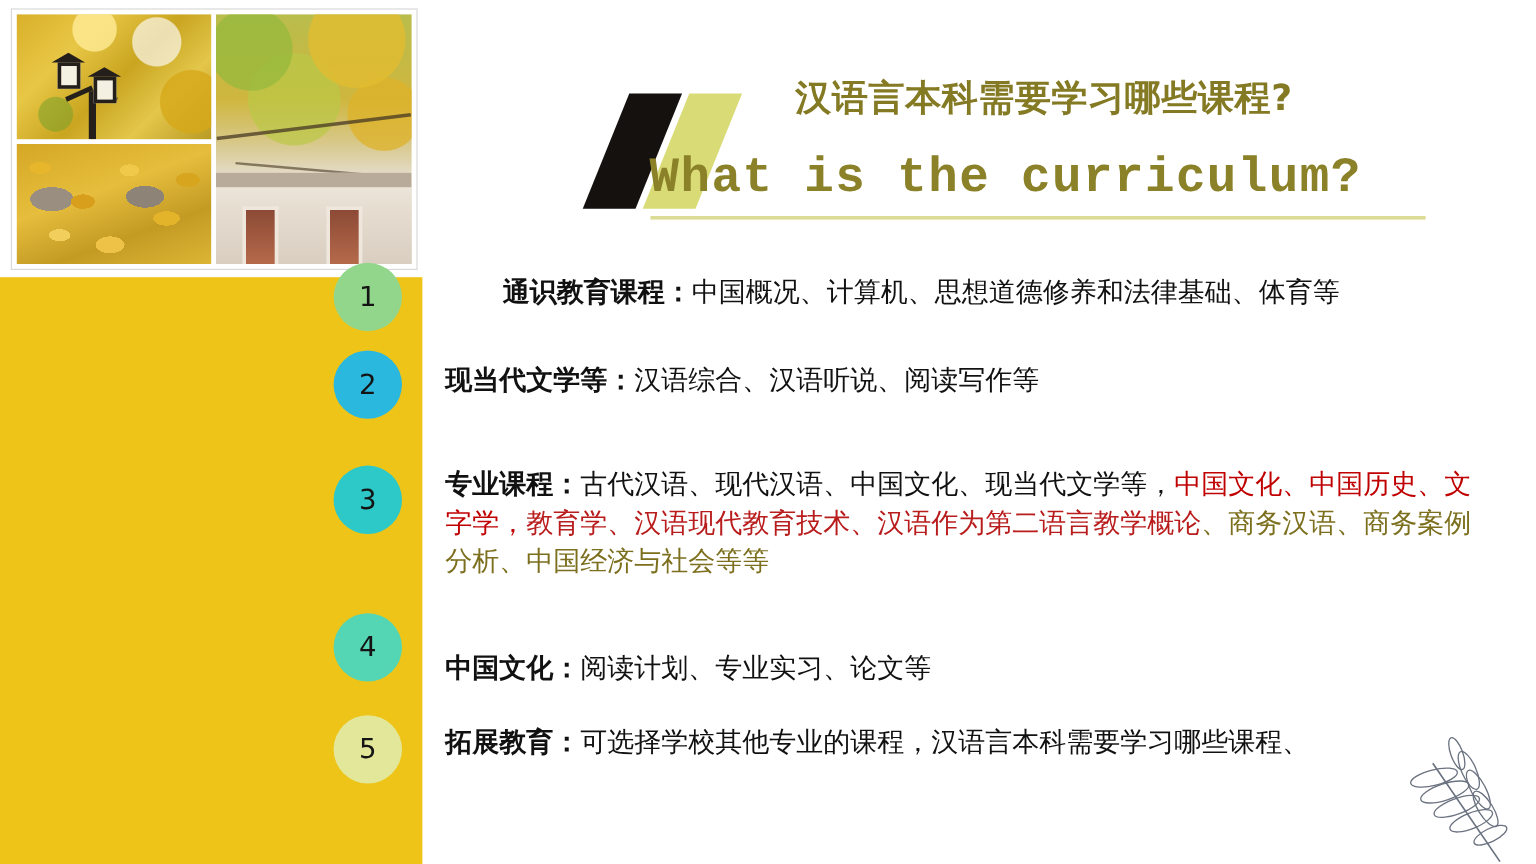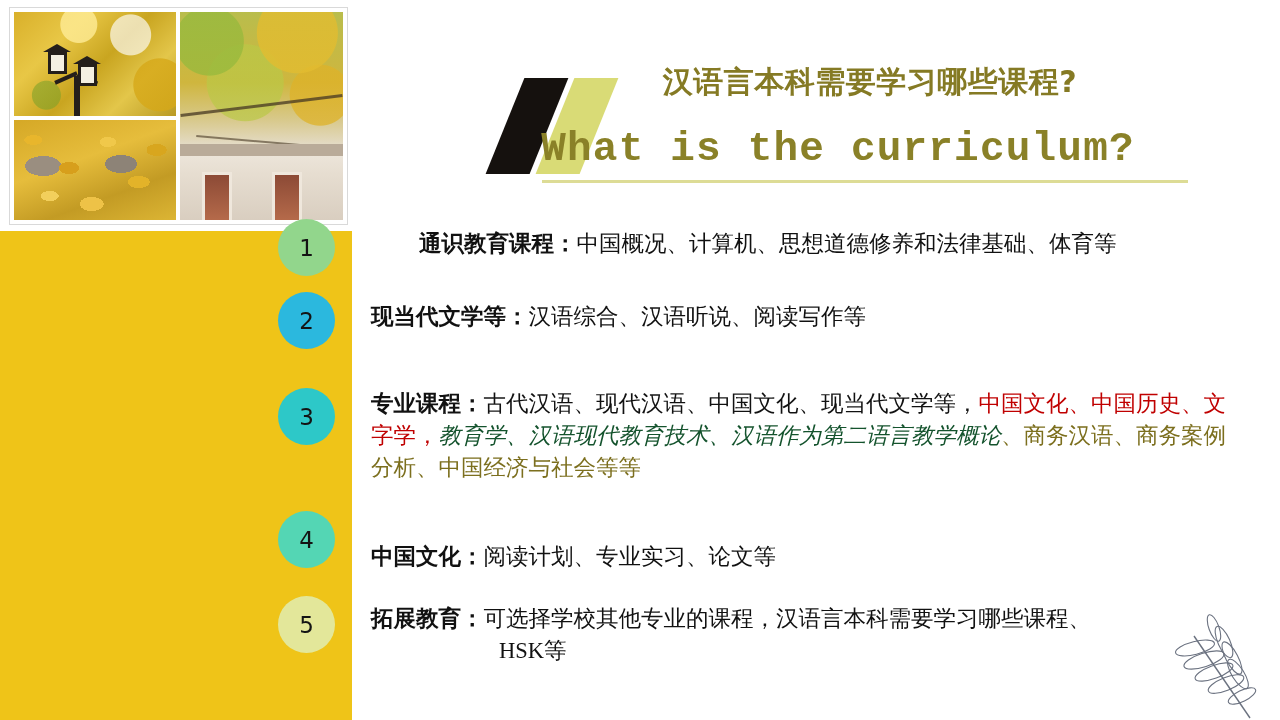--- a/index.html
+++ b/index.html
@@ -117,21 +117,21 @@
     font-size:23px; color:#141414;
   }
 
   .item-text{
     position:absolute;
     font-family:"Liberation Serif","DejaVu Serif",serif;
     font-size:22.5px; color:#111111; line-height:1.42;
   }
   .item-text b{ font-weight:bold; }
   .c-red{ color:#C00000; }
-  .c-blue{ color:#14532d;font-style:italic; }
+  .c-blue{ color:#b91c1c; }
   .c-olive{ color:#7C6F1E; }
 
   
   .sprig{ position:absolute; right:6px; bottom:0px; width:120px; height:120px; }
 </style>
 </head>
 <body>
 
 <div class="yellow-band"></div>
 
@@ -196,21 +196,21 @@
   <span>4</span>
 </div>
 <div class="item-text" style="left:371px; top:541px; width:860px;">
   <b>中国文化：</b><span>阅读计划、专业实习、论文等</span>
 </div>
 
 <div class="circle" style="left:278px; top:596px; width:57px; height:57px; background:#E3E79A;">
   <span>5</span>
 </div>
 <div class="item-text" style="left:371px; top:603px; width:880px;">
-  <b>拓展教育：</b><span>可选择学校其他专业的课程，汉语言本科需要学习哪些课程、</span><br><span style="padding-left:128px;">HSK等</span>
+  <b>拓展教育：</b><span>可选择学校其他专业的课程，汉语言本科需要学习哪些课程、</span><br>
 </div>
 
 <svg class="sprig" viewBox="0 0 120 120">
   <g fill="none" stroke="#6b7280" stroke-width="1.1">
     <path d="M96 118 L40 36" stroke-width="1.4"></path>
     <ellipse cx="72" cy="84" rx="19" ry="6.5" transform="rotate(-22 72 84)"></ellipse>
     <ellipse cx="60" cy="72" rx="20" ry="6.5" transform="rotate(-20 60 72)"></ellipse>
     <ellipse cx="50" cy="60" rx="21" ry="6.8" transform="rotate(-18 50 60)"></ellipse>
     <ellipse cx="41" cy="48" rx="20" ry="6.5" transform="rotate(-14 41 48)"></ellipse>
     <ellipse cx="84" cy="74" rx="17" ry="6" transform="rotate(58 84 74)"></ellipse>

